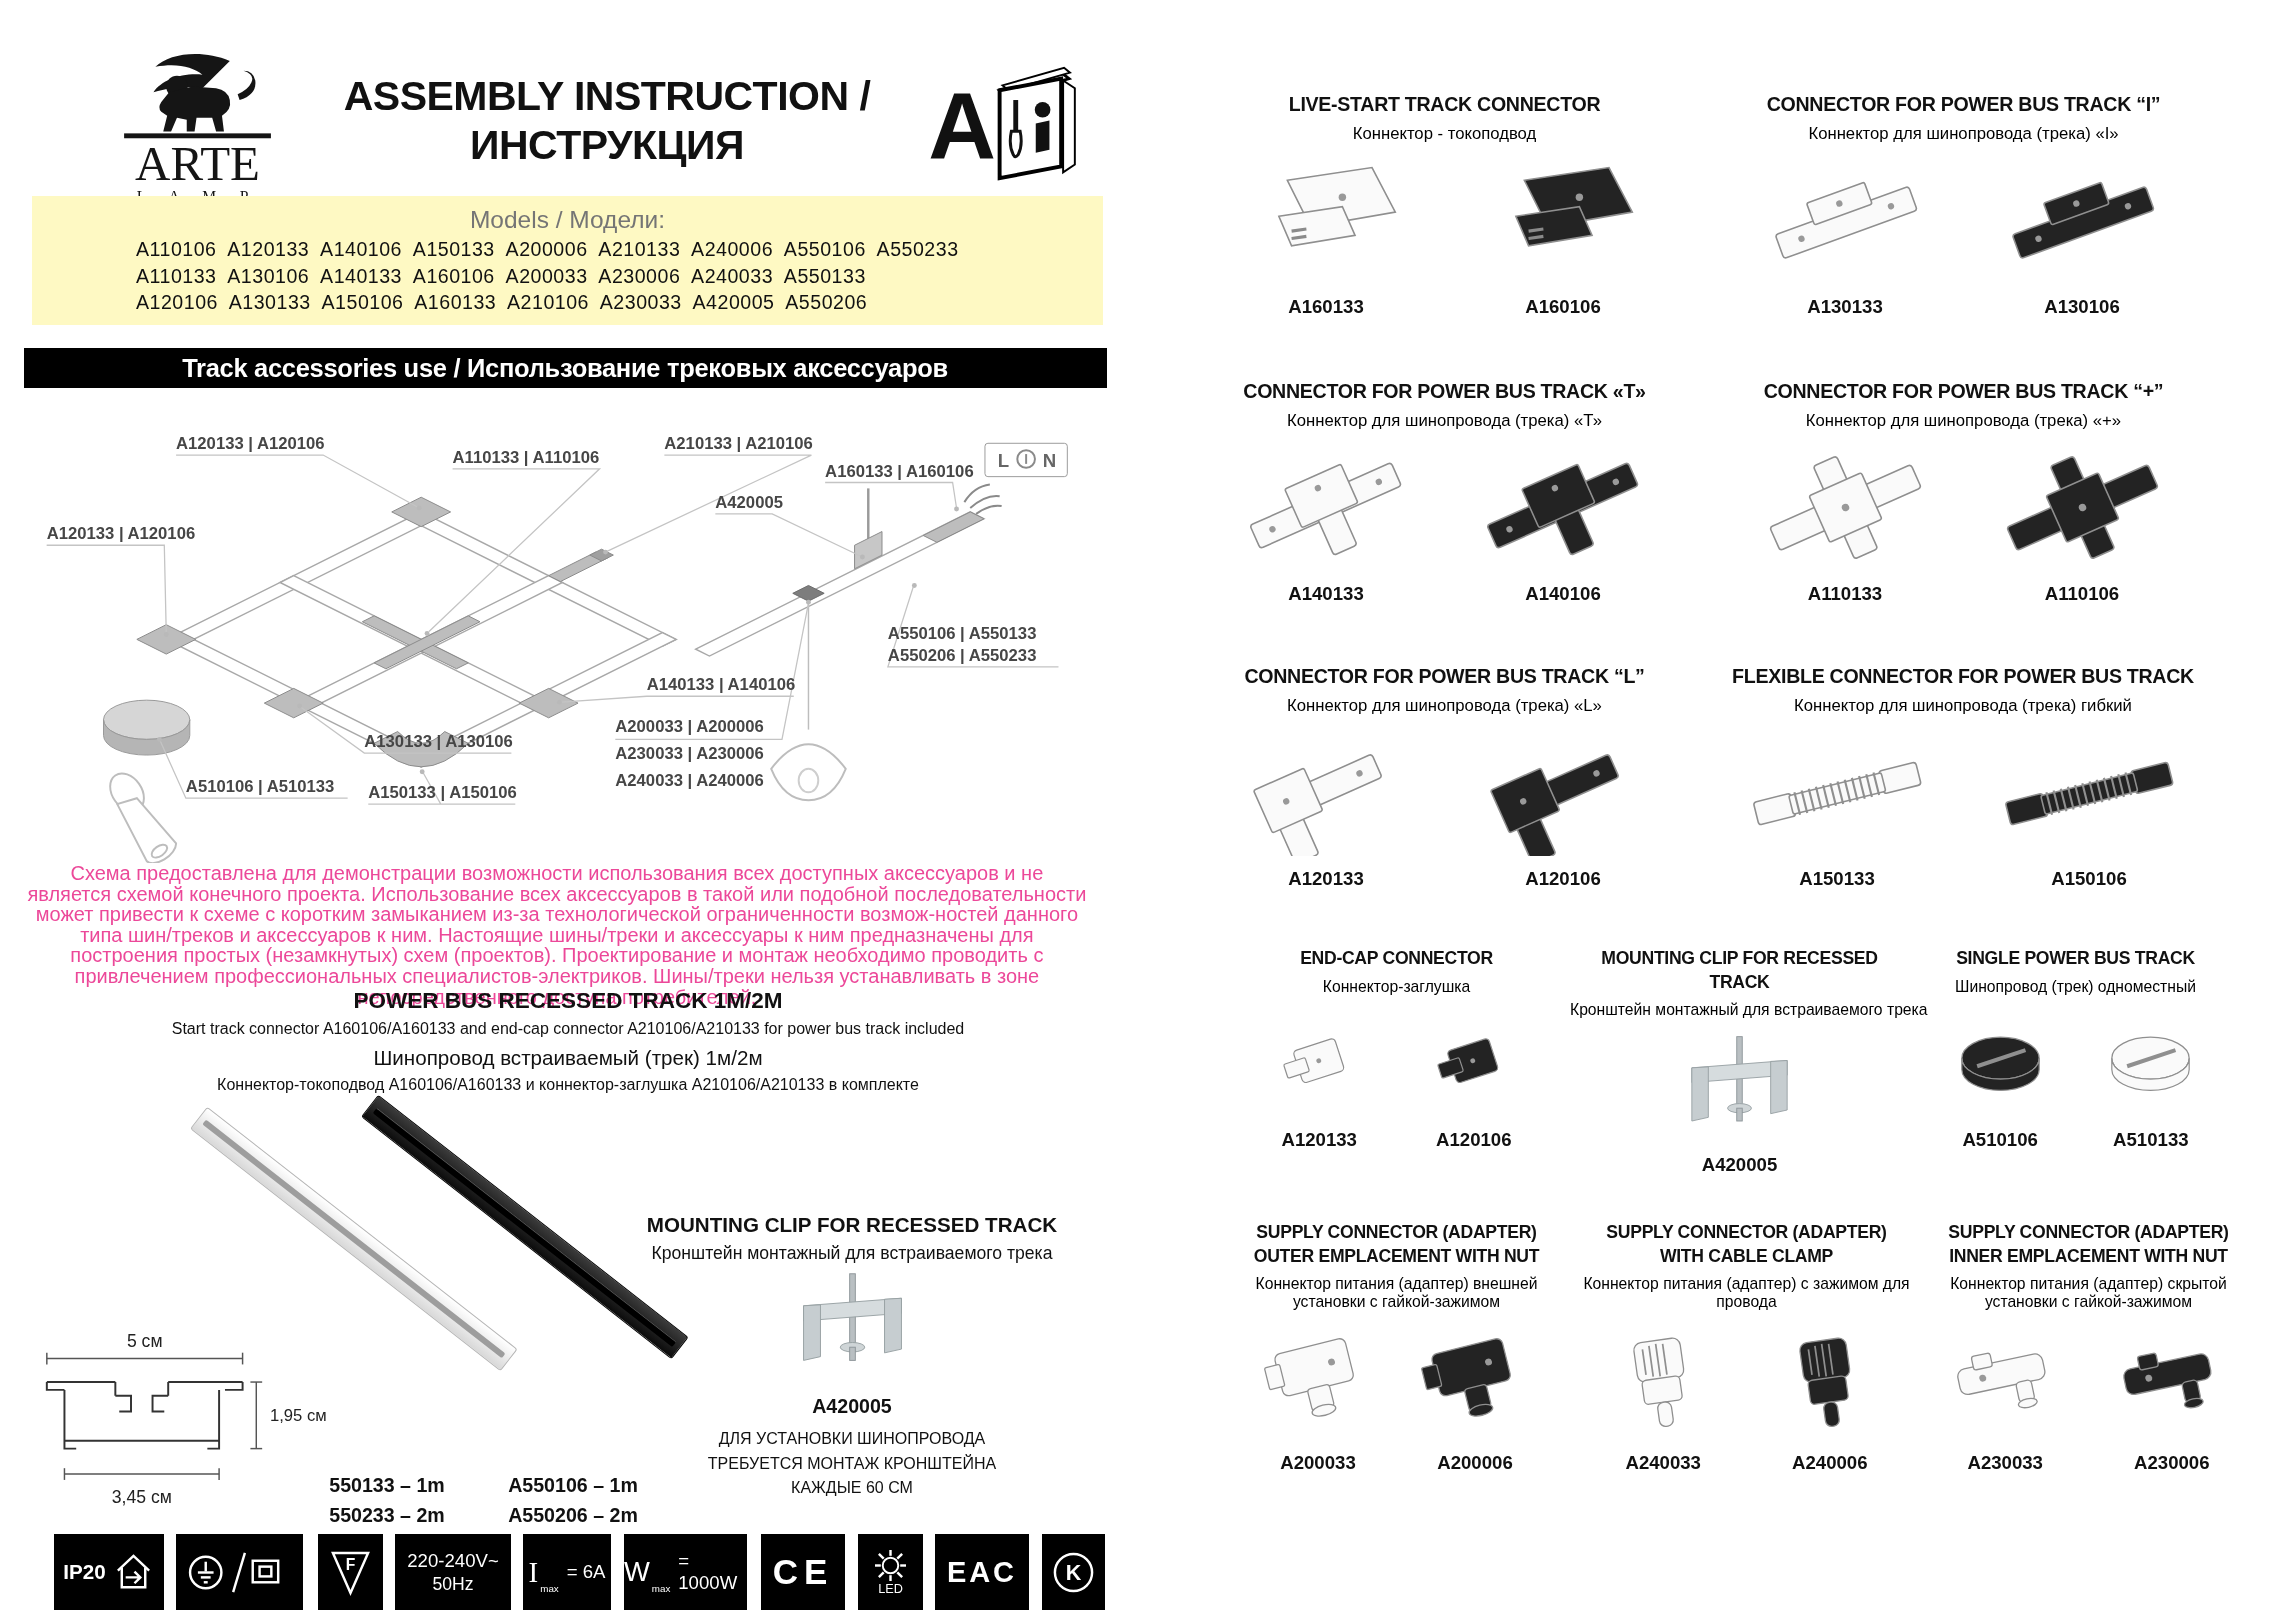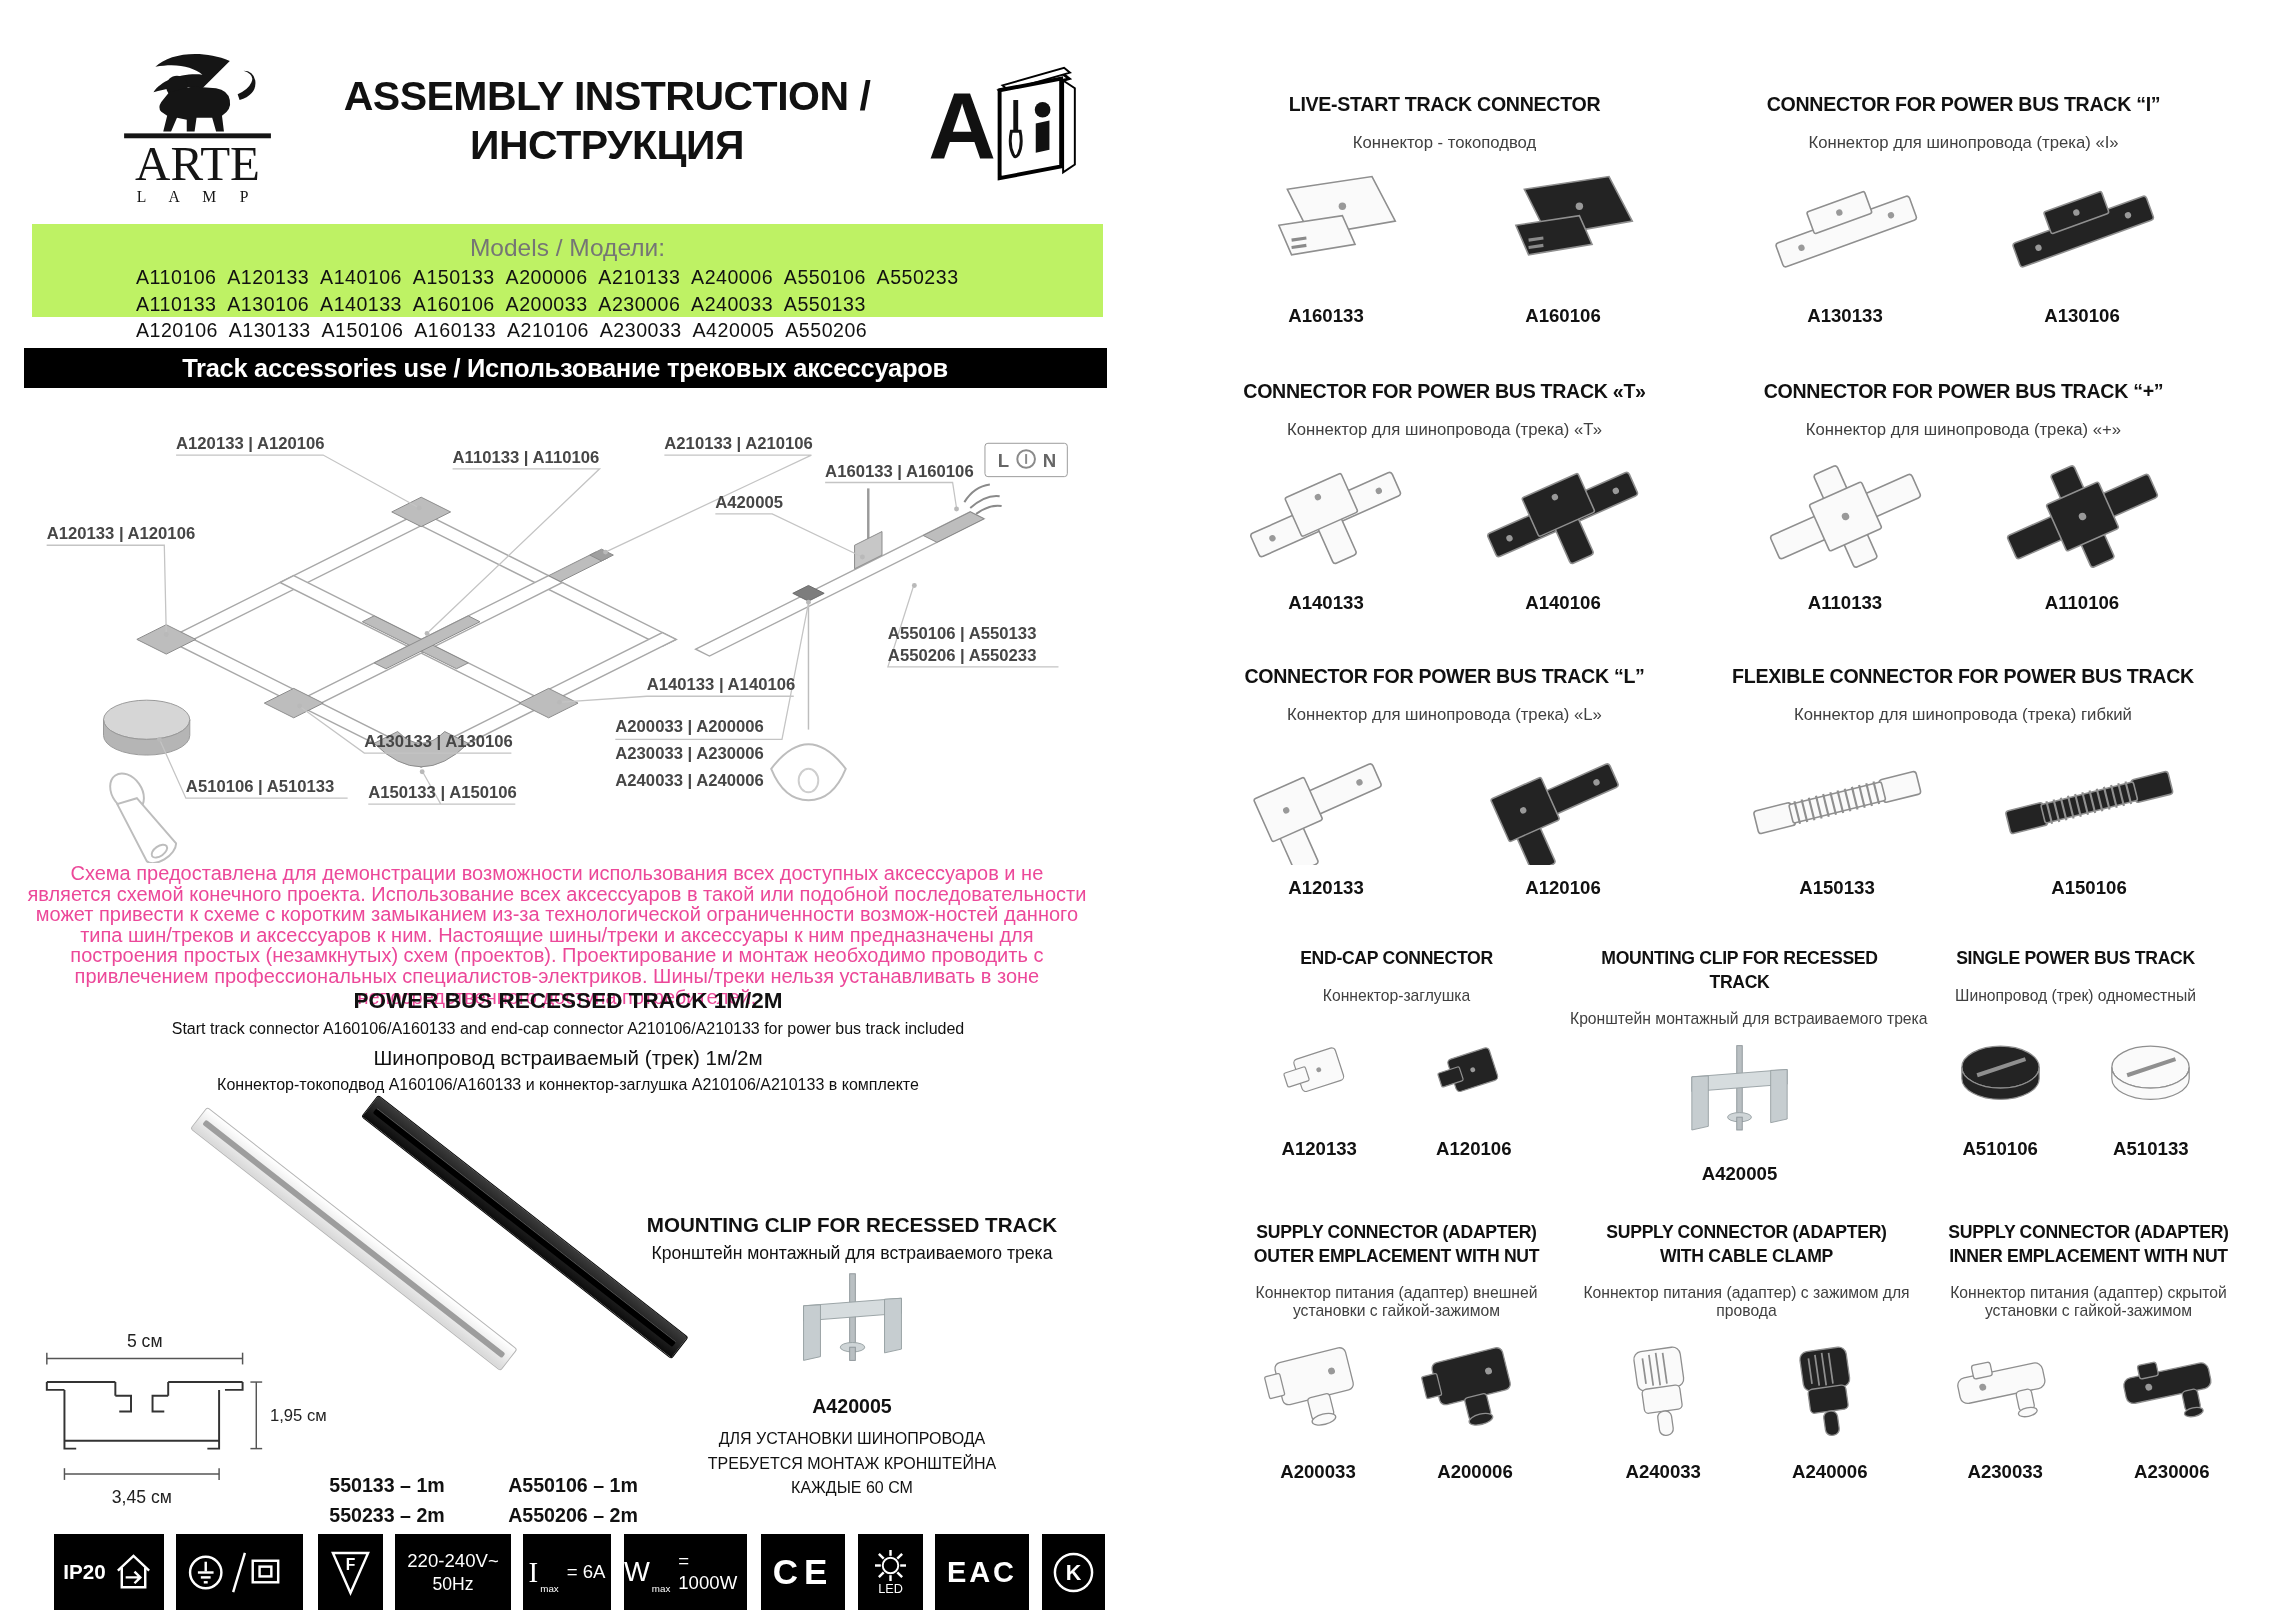--- a/index.html
+++ b/index.html
@@ -4,21 +4,21 @@
 <style>
   html,body{margin:0;padding:0;background:#888}
   #page{position:relative;width:2293px;height:1621px;background:#fff;overflow:hidden;
         font-family:"Liberation Sans",sans-serif;color:#111}
   .abs{position:absolute}
   .b{font-weight:bold}
   .nw{white-space:nowrap}
   
   #main-title{left:323px;top:72px;width:568px;font-size:41px;font-weight:bold;letter-spacing:-0.5px;line-height:49px;text-align:center}
   
-  #models-box{left:32px;top:224px;width:1071px;height:93px;background:#bef264}
+  #models-box{left:32px;top:196px;width:1071px;height:129px;background:#fef9c3}
   #models-head{margin-top:9.8px;text-align:center;color:#757575;font-size:24.5px}
   .mrow{margin:3.9px 0 0 104px;font-size:19.6px;white-space:pre;letter-spacing:0.5px}
   
   #banner{left:23.5px;top:348px;width:1083px;height:40px;background:#000;color:#fff;
           font-size:25.5px;font-weight:bold;text-align:center;line-height:40px;letter-spacing:-0.3px}
   
   .dg text{font-weight:bold;font-size:17px;fill:#464646}
   .dg .lnlbl{font-size:19px;fill:#666;font-weight:bold}
   .trk{fill:#fff;stroke:#a8a8a8;stroke-width:1.5}
   .jd{fill:#bdbdbd;stroke:#8a8a8a;stroke-width:1}
@@ -45,21 +45,21 @@
   #clip-sub{font-size:17.6px;margin-top:5.9px}
   #clip-code{font-size:19.6px;font-weight:bold;margin-top:7.8px}
   #clip-note{font-size:16px;font-weight:normal;margin-top:9.8px;line-height:24.5px}
   
   .fi{position:absolute;top:1534px;height:76px;background:#000;color:#fff;display:flex;
       align-items:center;justify-content:center;gap:5.9px;flex-direction:row}
   .fi svg{display:block}
   
   .sec{position:absolute;text-align:center}
   .sec .t{font-size:19.6px;font-weight:bold;letter-spacing:-0.3px;line-height:23.5px}
-  .sec .ru{font-size:16.7px;margin-top:16px;color:#404040}
+  .sec .ru{font-size:16.7px;margin-top:7px;color:#000000}
   .sec .prods{display:flex;justify-content:center;align-items:flex-end;gap:56px;margin-top:13.7px}
   .pcol{display:flex;flex-direction:column;align-items:center;gap:11.8px}
   .code{font-size:18.6px;font-weight:bold}
   .prod use{stroke:#8f8f8f;stroke-width:1.5px}
   .prod.w{color:#fafafa}
   .prod.b{color:#232323}
   .r4 .t{font-size:17.6px}
   .r4 .ru{font-size:15.7px}
 </style>
 </head>

